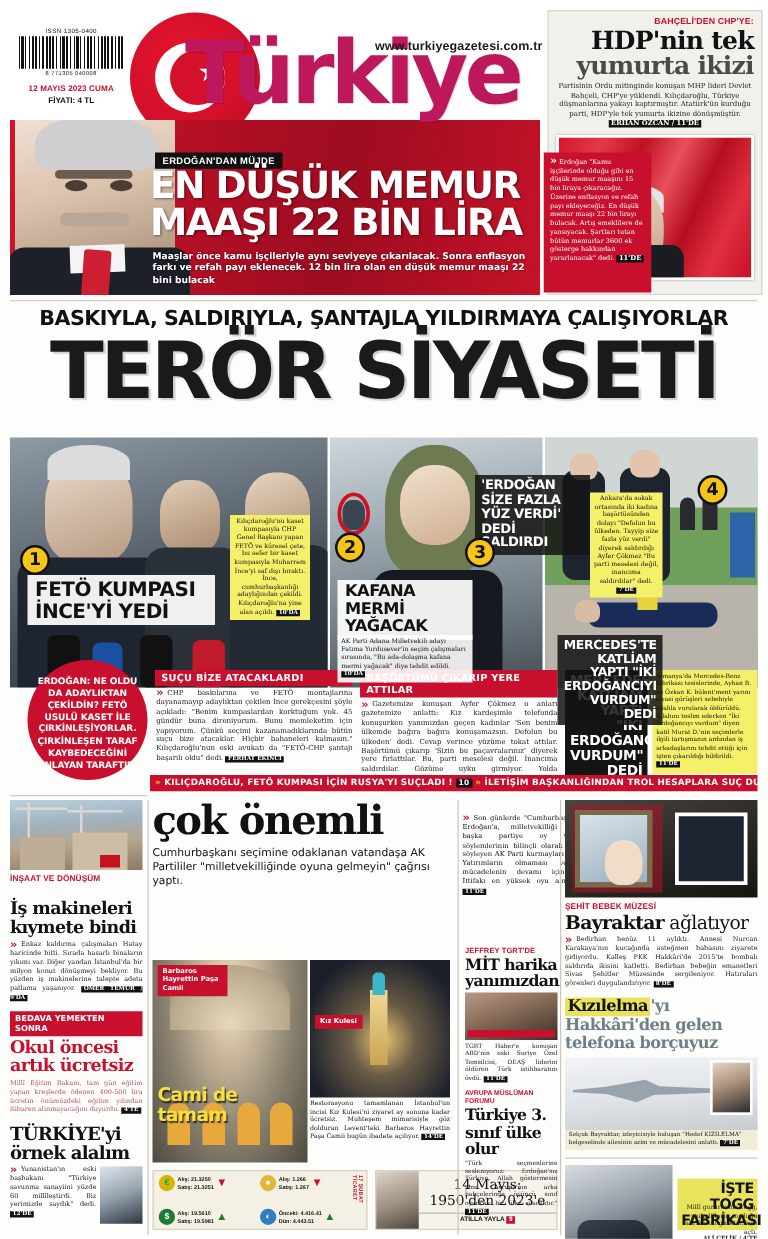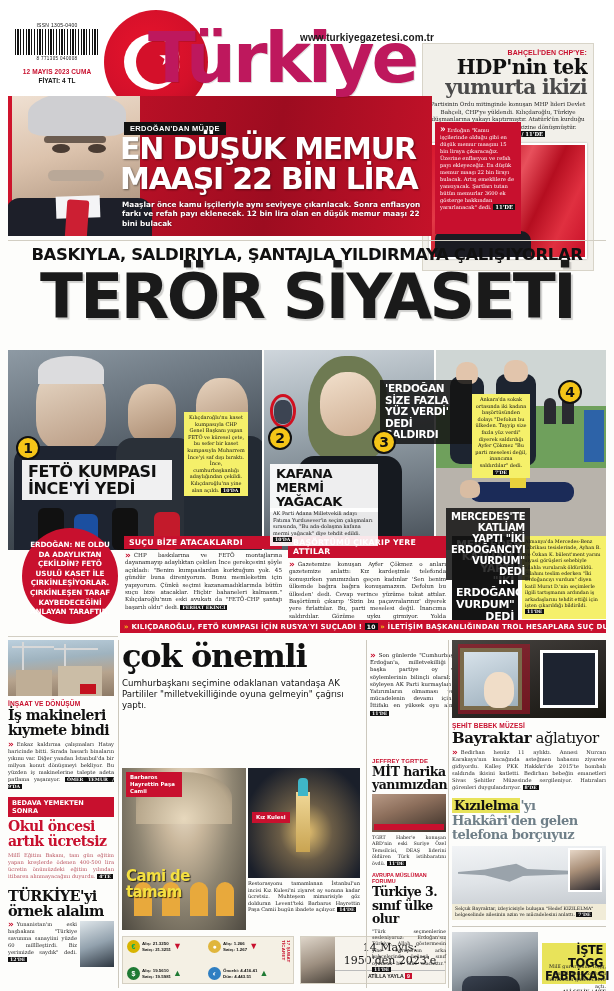--- a/index.html
+++ b/index.html
@@ -69,22 +69,22 @@
   }
   .website {
     position: absolute; left: 300px; top: 32px;
     font-size: 10px; font-weight: bold; color: #1a1a1a;
     letter-spacing: .1px;
     z-index: 6;
   }
 
   
   .tr-col {
-    position: absolute; left: 422px; top: 8px; width: 172px; height: 228px;
-    background: #f2f0ea; border: 1px solid #d8d4c8; padding: 5px 6px; margin-top: 35px;
+    position: absolute; left: 438px; top: 8px; width: 172px; height: 228px;
+    background: #f2f0ea; border: 1px solid #d8d4c8; padding: 5px 6px;
   }
   .tr-kicker {
     font-size: 7px; font-weight: bold; color: #c8102e; text-align: right;
     letter-spacing: .1px; margin-bottom: 1px;
   }
   .tr-head {
     font-family: "DejaVu Serif", serif;
     font-size: 20px; line-height: 20px; font-weight: bold;
     color: #111; text-align: right; letter-spacing: -.6px;
   }
@@ -283,21 +283,21 @@
   .lcol { position: absolute; left: 8px; top: 640px; width: 106px; }
   .lphoto {
     height: 56px; width: 106px;
     background: linear-gradient(175deg,#bcd0de 0%,#9fb3bf 34%,#b7a48e 62%,#8d7a66 100%);
     position: relative; overflow: hidden;
   }
   .crane { position:absolute; background:#d8d8d8; }
   .lkick { font-size: 6.6px; font-weight: bold; color: #c8102e; margin-top: 4px; letter-spacing:.1px;}
   .lhead {
     font-family: "DejaVu Serif", serif; font-weight: bold;
-    font-size: 14px; line-height: 15px; color: #111; letter-spacing: -.5px; margin-top: 1px;
+    font-size: 14px; line-height: 15px; color: #111; letter-spacing: -.5px; margin-top: 13px;
   }
   .lbody {
     font-family: "DejaVu Serif", serif; font-size: 5.2px; line-height: 7px;
     color: #222; text-align: justify; margin-top: 3px;
   }
   .lbar {
     background: #c8102e; color: #fff; font-family:"DejaVu Sans",sans-serif;
     font-weight: bold; font-size: 6.6px; padding: 2px 4px; margin-top: 7px;
   }
   .lhead2 {

